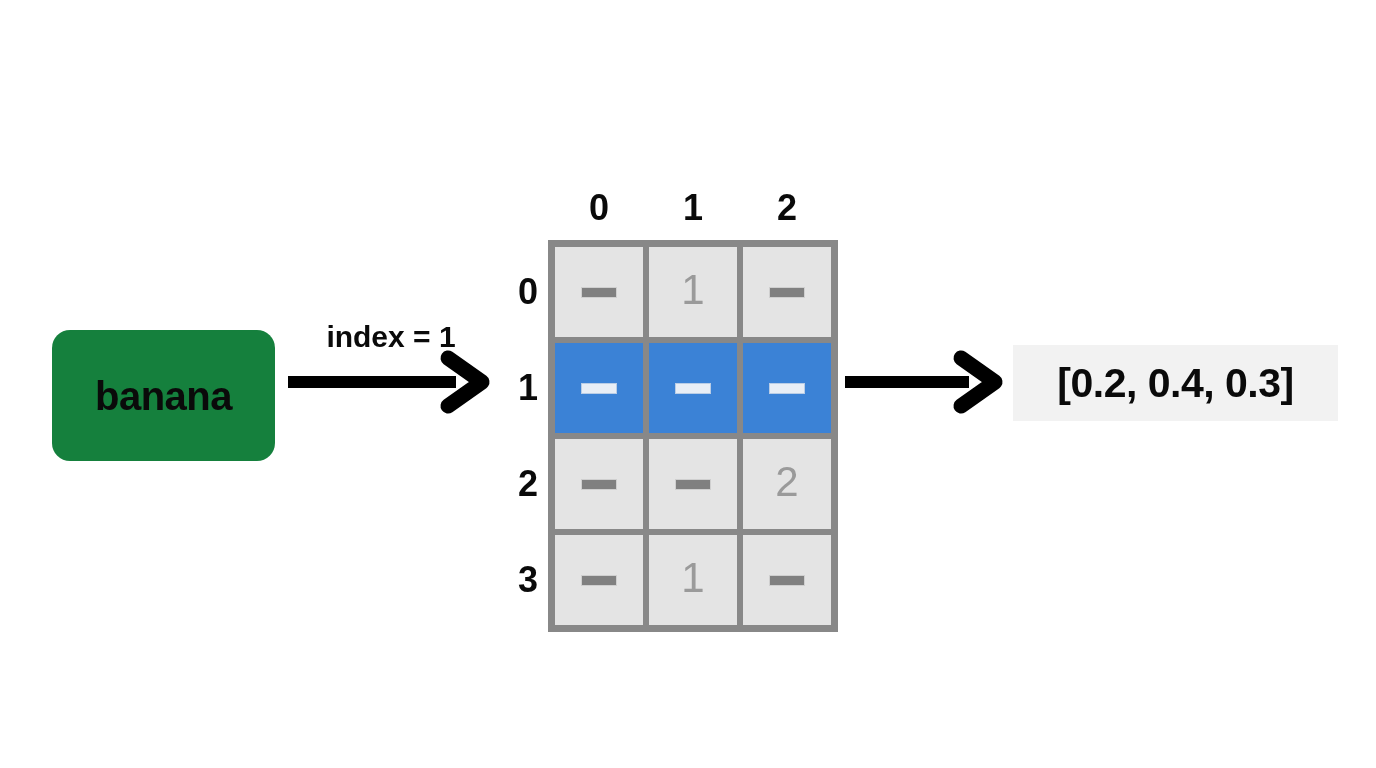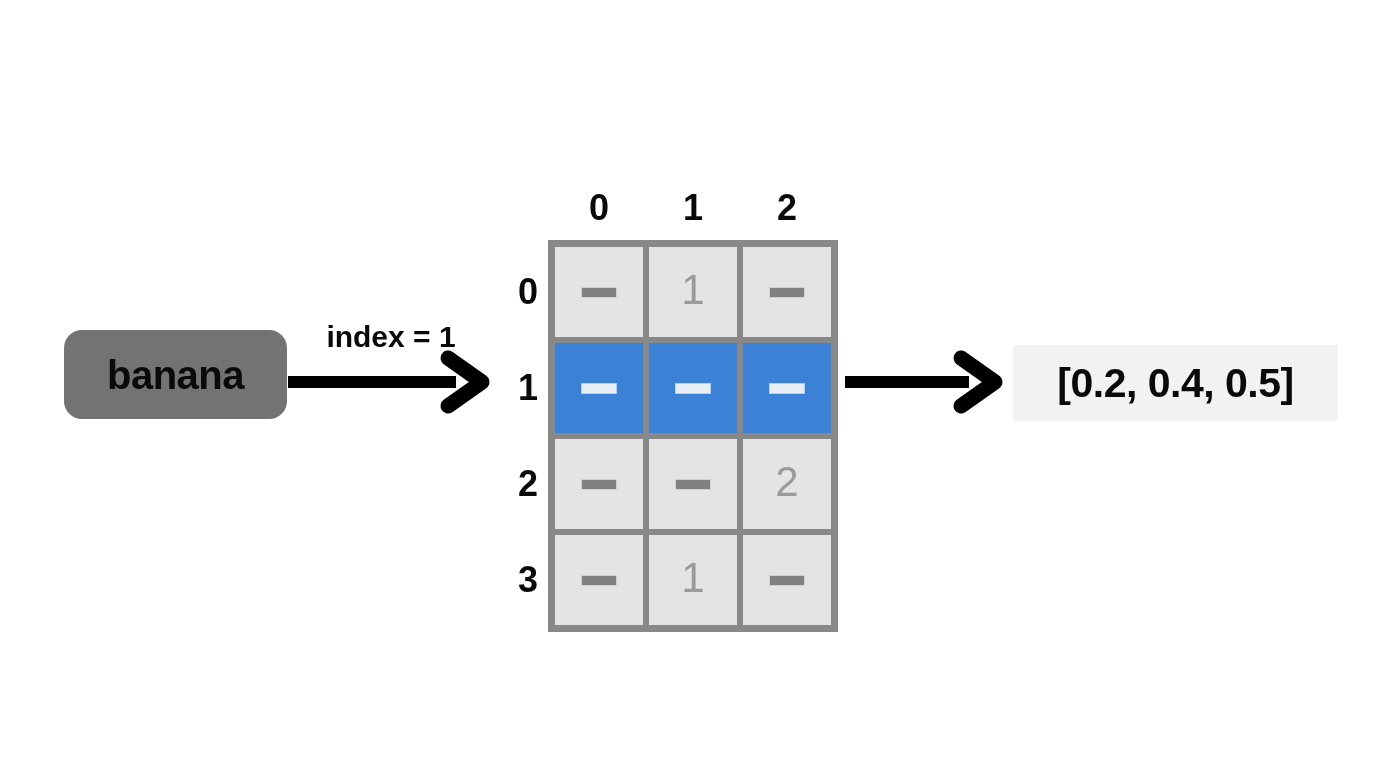--- a/index.html
+++ b/index.html
@@ -16,25 +16,25 @@
   #stage {
     position: relative;
     width: 1376px;
     height: 768px;
     background: #ffffff;
   }
 
   
   .input-chip {
     position: absolute;
-    left: 64px;
+    left: 52px;
     top: 330px;
     width: 223px;
-    height: 89px;
-    background: #737373;
+    height: 131px;
+    background: #15803d;
     border-radius: 18px;
     display: flex;
     align-items: center;
     justify-content: center;
   }
   .input-chip-label {
     font-size: 40px;
     font-weight: 700;
     color: #0a0a0a;
     letter-spacing: -0.5px;
@@ -241,16 +241,16 @@
   </div>
 
   <div class="arrow" style="left:845px; top:352px; width:158px;">
     <svg width="158" height="60" viewBox="0 0 158 60" aria-hidden="true">
       <rect x="0" y="24" width="124" height="12" fill="#000000"></rect>
       <polyline points="116,6 150,30 116,54" fill="none" stroke="#000000" stroke-width="15" stroke-linecap="round" stroke-linejoin="round"></polyline>
     </svg>
   </div>
 
   <div class="output-box">
-    <span class="output-label">[0.2, 0.4, 0.5]</span>
+    <span class="output-label">[0.2, 0.4, 0.3]</span>
   </div>
 
 </div>
 
 </body></html>

